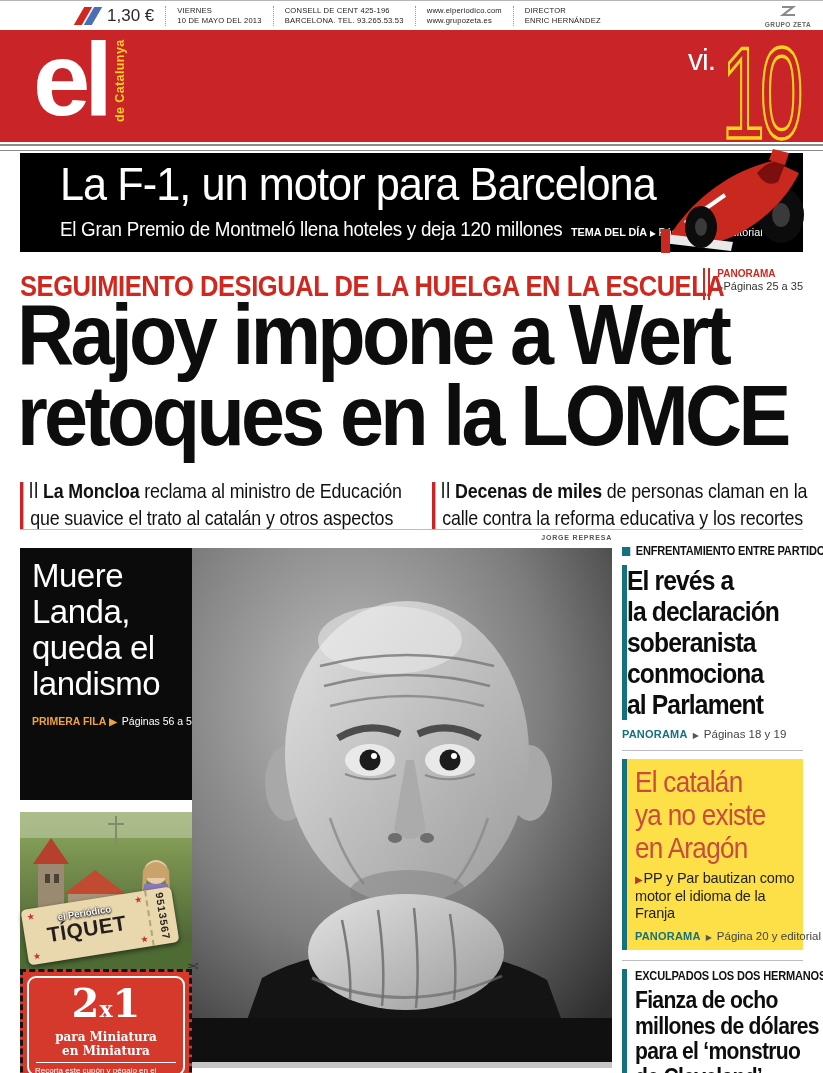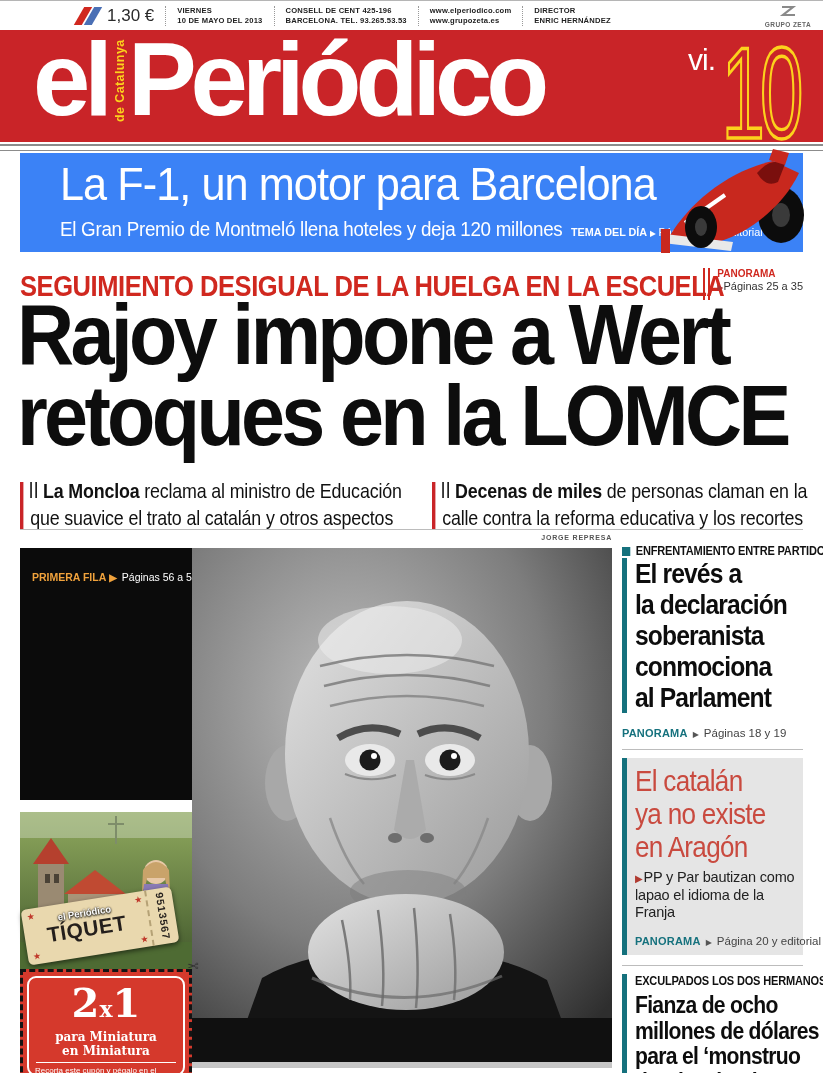--- a/index.html
+++ b/index.html
@@ -7,36 +7,36 @@
        font-family:"Liberation Sans", sans-serif;-webkit-font-smoothing:antialiased;}
   .prelines{white-space:pre-line;}
 
   
   .topbar{position:absolute;top:0;left:0;width:823px;height:30px;display:flex;align-items:center;border-top:1px solid #b5b5b5;}
   .tb-logo{margin-left:76px;position:relative;width:26px;height:21px;flex:none;}
   .tb-logo .s1{position:absolute;left:3px;top:1px;width:8px;height:18px;background:#d0281f;transform:skewX(-30deg);}
   .tb-logo .s2{position:absolute;left:13px;top:1px;width:8px;height:18px;background:#4a6fb5;transform:skewX(-30deg);}
   .tb-price{font-size:17px;color:#2a2a2a;margin-left:5px;white-space:nowrap;}
   .tb-sep{width:0;height:20px;border-left:1px dotted #999;margin:0 11px;flex:none;}
-  .tb-col{font-size:7.6px;font-weight:bold;color:#222;line-height:9.6px;letter-spacing:.2px;white-space:nowrap;}
+  .tb-col{font-size:7.6px;font-weight:normal;color:#222;line-height:9.6px;letter-spacing:.2px;white-space:nowrap;}
   .tb-zeta{margin-left:auto;margin-right:12px;text-align:center;}
   .tb-zeta .zl{font-size:6.5px;font-weight:bold;color:#666;letter-spacing:.4px;margin-top:-1px;}
 
   
   .masthead{position:absolute;top:30px;left:0;width:823px;height:112px;background:#c92428;}
   .mast-title{position:absolute;left:33px;bottom:20px;display:flex;align-items:flex-end;}
   .mast-el,.mast-main{font-size:103px;line-height:84px;font-weight:bold;color:#fff;letter-spacing:-6px;}
   .mast-sub{writing-mode:vertical-rl;transform:rotate(180deg);color:#fcd21c;font-weight:bold;font-size:12.5px;
             height:86px;letter-spacing:.4px;margin:0 1px 0 6px;}
   .mast-day{position:absolute;right:16px;top:12px;display:flex;align-items:flex-start;}
   .day-abbr{color:#fff;font-size:30px;line-height:28px;margin:4px 4px 0 0;letter-spacing:-1px;}
   .rule-double{position:absolute;top:144px;left:0;width:823px;height:4px;border-top:2px solid #8c8c8c;border-bottom:1px solid #8c8c8c;}
 
   
-  .banner{position:absolute;top:153px;left:20px;width:783px;height:99px;background:#3b82f6;}
+  .banner{position:absolute;top:153px;left:20px;width:783px;height:99px;background:#000000;}
   .banner-head{position:absolute;left:40px;top:4px;font-size:46px;color:#fff;letter-spacing:-1px;white-space:nowrap;
                transform:scaleX(.94);transform-origin:left top;}
   .banner-subrow{position:absolute;left:40px;bottom:11px;display:flex;align-items:baseline;white-space:nowrap;
                  transform:scaleX(.94);transform-origin:left bottom;}
   .banner-sub{font-size:20px;color:#fff;letter-spacing:-.3px;}
   .banner-sec{font-size:11.5px;font-weight:800;color:#fff;margin-left:9px;}
   .b-arrow{font-size:8px;color:#fff;margin:0 3px;}
   .banner-pages{font-size:11.5px;color:#fff;}
   .f1-car{position:absolute;right:-8px;top:-14px;}
 
@@ -97,29 +97,29 @@
   .coupon-offer .ox{font-size:22px;}
   .coupon-for{font-family:"DejaVu Serif", serif;font-weight:bold;font-size:12px;line-height:13.5px;}
   .coupon-rule{margin:4px 7px 3px;border-top:1px solid #fff;}
   .coupon-fine{font-size:8px;line-height:10px;padding:0 6px;text-align:left;}
 
   
   .rcol{position:absolute;left:622px;top:544px;width:181px;}
   .kick{display:flex;align-items:center;font-size:12px;font-weight:800;color:#111;letter-spacing:-.2px;white-space:nowrap;
         transform:scaleX(.92);transform-origin:left center;}
   .kick .sq{width:9px;height:9px;background:#15717d;margin-right:6px;flex:none;}
-  .s1-wrap{border-left:5px solid #15717d;padding-left:8px;}
+  .s1-wrap{border-left:5px solid #15717d;margin-top:7px;}
   .s1-head{font-size:28px;line-height:31px;font-weight:bold;color:#0d0d0d;letter-spacing:-1px;width:195px;
            transform:scaleX(.88);transform-origin:left top;}
-  .pan{margin-top:14px;font-size:11px;white-space:nowrap;}
+  .pan{margin-top:8px;font-size:11px;white-space:nowrap;}
   .pan-sec{color:#15717d;font-weight:800;letter-spacing:.2px;}
   .pan-arrow{font-size:8px;color:#555;margin:0 2px;}
   .pan-pages{color:#444;font-size:11.5px;}
   .rdiv{border-top:1px solid #bcbcbc;margin:10px 0 8px;}
-  .cream{background:#e5e5e5;border-left:5px solid #15717d;padding:7px 6px 8px 8px;}
+  .cream{background:#fde047;border-left:5px solid #15717d;padding:7px 6px 8px 8px;}
   .s2-head{color:#c94a3f;font-size:29px;line-height:33px;font-weight:400;letter-spacing:-.8px;width:190px;
            transform:scaleX(.9);transform-origin:left top;}
   .s2-body{margin-top:5px;font-size:14.5px;line-height:17px;color:#222;letter-spacing:-.2px;}
   .s2-arrow{color:#b03a30;font-size:10px;margin-right:1px;}
   .story3{border-left:5px solid #15717d;padding-left:8px;}
   .s3-head{font-size:24px;line-height:25.5px;font-weight:bold;color:#0d0d0d;letter-spacing:-.8px;width:210px;
            margin-top:4px;transform:scaleX(.88);transform-origin:left top;}
 </style>
 </head>
 <body>
@@ -157,21 +157,20 @@
         <path d="M3,2 h11 l-10,8 h12" stroke="#8a8a8a" stroke-width="2.2" fill="none"></path>
       </svg>
       <div class="zl">GRUPO ZETA</div>
     </div>
   </header>
 
   <div class="masthead">
     <div class="mast-title">
       <span class="mast-el">el</span>
       <span class="mast-sub">de Catalunya</span>
-      <span class="mast-main">Periódico</span>
     </div>
     <div class="mast-day">
       <span class="day-abbr">vi.</span>
       <svg width="88" height="100" viewBox="0 0 88 100">
         <text transform="scale(0.6,1)" x="4" y="96" font-size="130" letter-spacing="-8" fill="none" stroke="#fcd21c" stroke-width="3.4" style="font-family:'Liberation Sans',sans-serif">10</text>
       </svg>
     </div>
   </div>
   <div class="rule-double"></div>
 
@@ -216,20 +215,24 @@
   <div class="deck-col deck-right">
     <div class="deck-bar"></div>
     <div class="deck-text prelines"><span class="dbar"></span><b>Decenas de miles</b><span> de personas claman en la
 calle contra la reforma educativa y los recortes</span></div>
   </div>
 
   <div class="rule-photo"></div>
   <div class="credit">JORGE REPRESA</div>
 
   <aside class="obit">
+    <div class="obit-head prelines">Muere
+Landa,
+queda el
+landismo</div>
     <div class="obit-foot">
       <span class="obit-sec">PRIMERA FILA</span>
       <span class="ob-arrow obit-sec">▶</span>
       <span class="obit-pages">Páginas 56 a 58</span>
     </div>
   </aside>
 
   <figure class="portrait" style="margin:0">
     <svg width="420" height="514" viewBox="0 0 420 514">
       <defs>
@@ -354,21 +357,21 @@
         <span class="pan-pages">Páginas 18 y 19</span>
       </div>
     </section>
 
     <div class="rdiv"></div>
 
     <section class="story cream">
       <div class="s2-head prelines">El catalán
 ya no existe
 en Aragón</div>
-      <div class="s2-body"><span class="s2-arrow">▶</span><span>PP y Par bautizan como lapao el idioma de la Franja</span></div>
+      <div class="s2-body"><span class="s2-arrow">▶</span><span>PP y Par bautizan como motor el idioma de la Franja</span></div>
       <div class="pan">
         <span class="pan-sec">PANORAMA</span>
         <span class="pan-arrow">▶</span>
         <span class="pan-pages">Página 20 y editorial</span>
       </div>
     </section>
 
     <div class="rdiv"></div>
 
     <section class="story story3">

